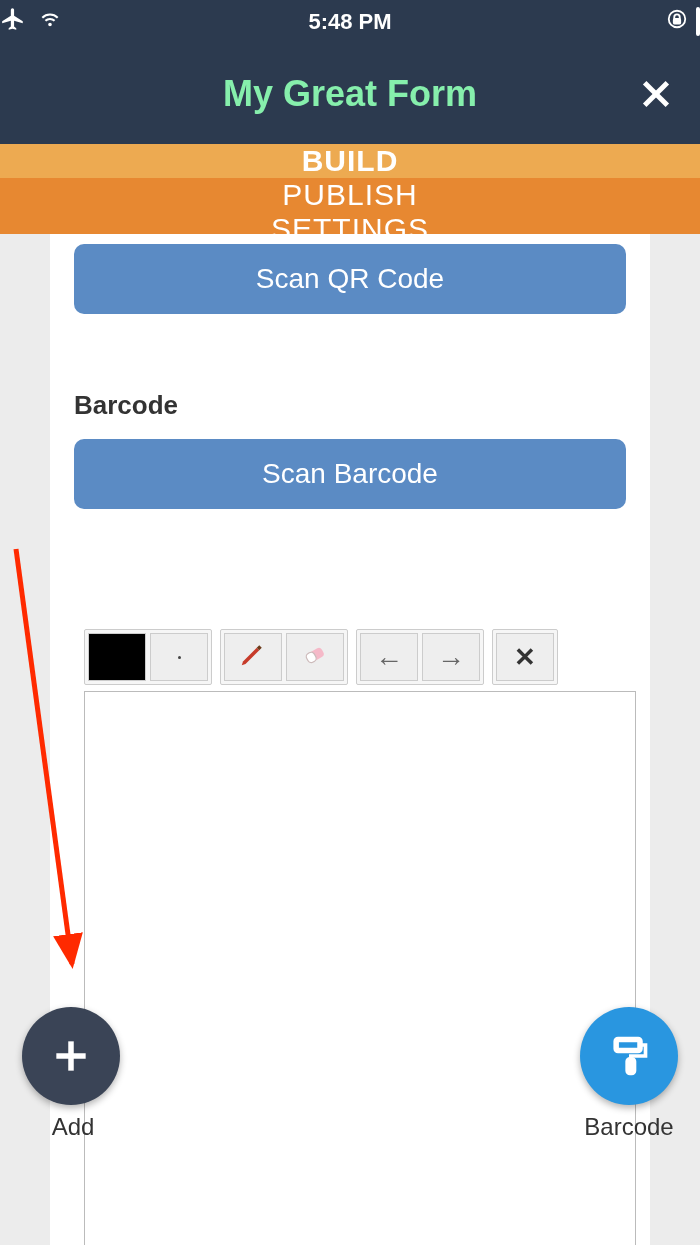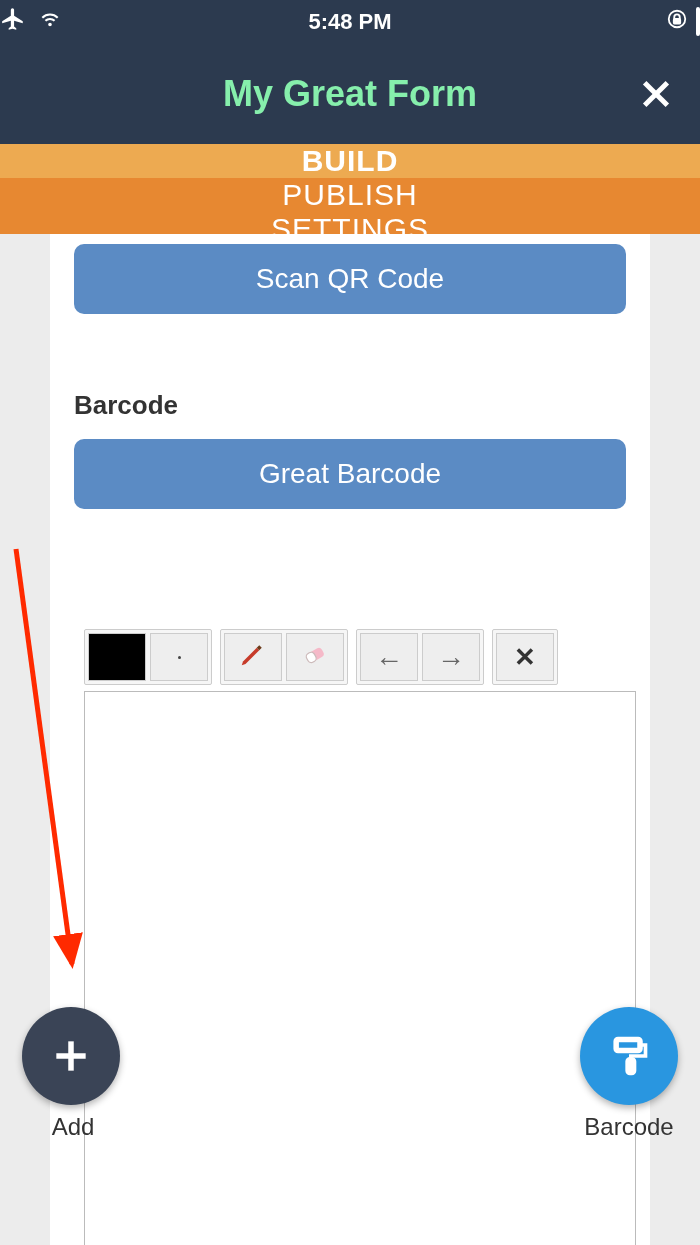--- a/index.html
+++ b/index.html
@@ -104,21 +104,21 @@
   <div class="tabs">
     <div class="tab active">BUILD</div>
     <div class="tab">PUBLISH</div>
     <div class="tab">SETTINGS</div>
   </div>
 
   <div class="content">
     <div class="form-card">
       <button class="scan-btn">Scan QR Code</button>
       <div class="section-label">Barcode</div>
-      <button class="scan-btn">Great Barcode</button>
+      <button class="scan-btn">Scan Barcode</button>
 
       <div class="sig-wrap">
         <div class="sig-toolbar">
           <div class="tb-group">
             <div class="tb-btn color-swatch"></div>
             <div class="tb-btn thin-dot"></div>
           </div>
           <div class="tb-group">
             <div class="tb-btn">
               <span>

